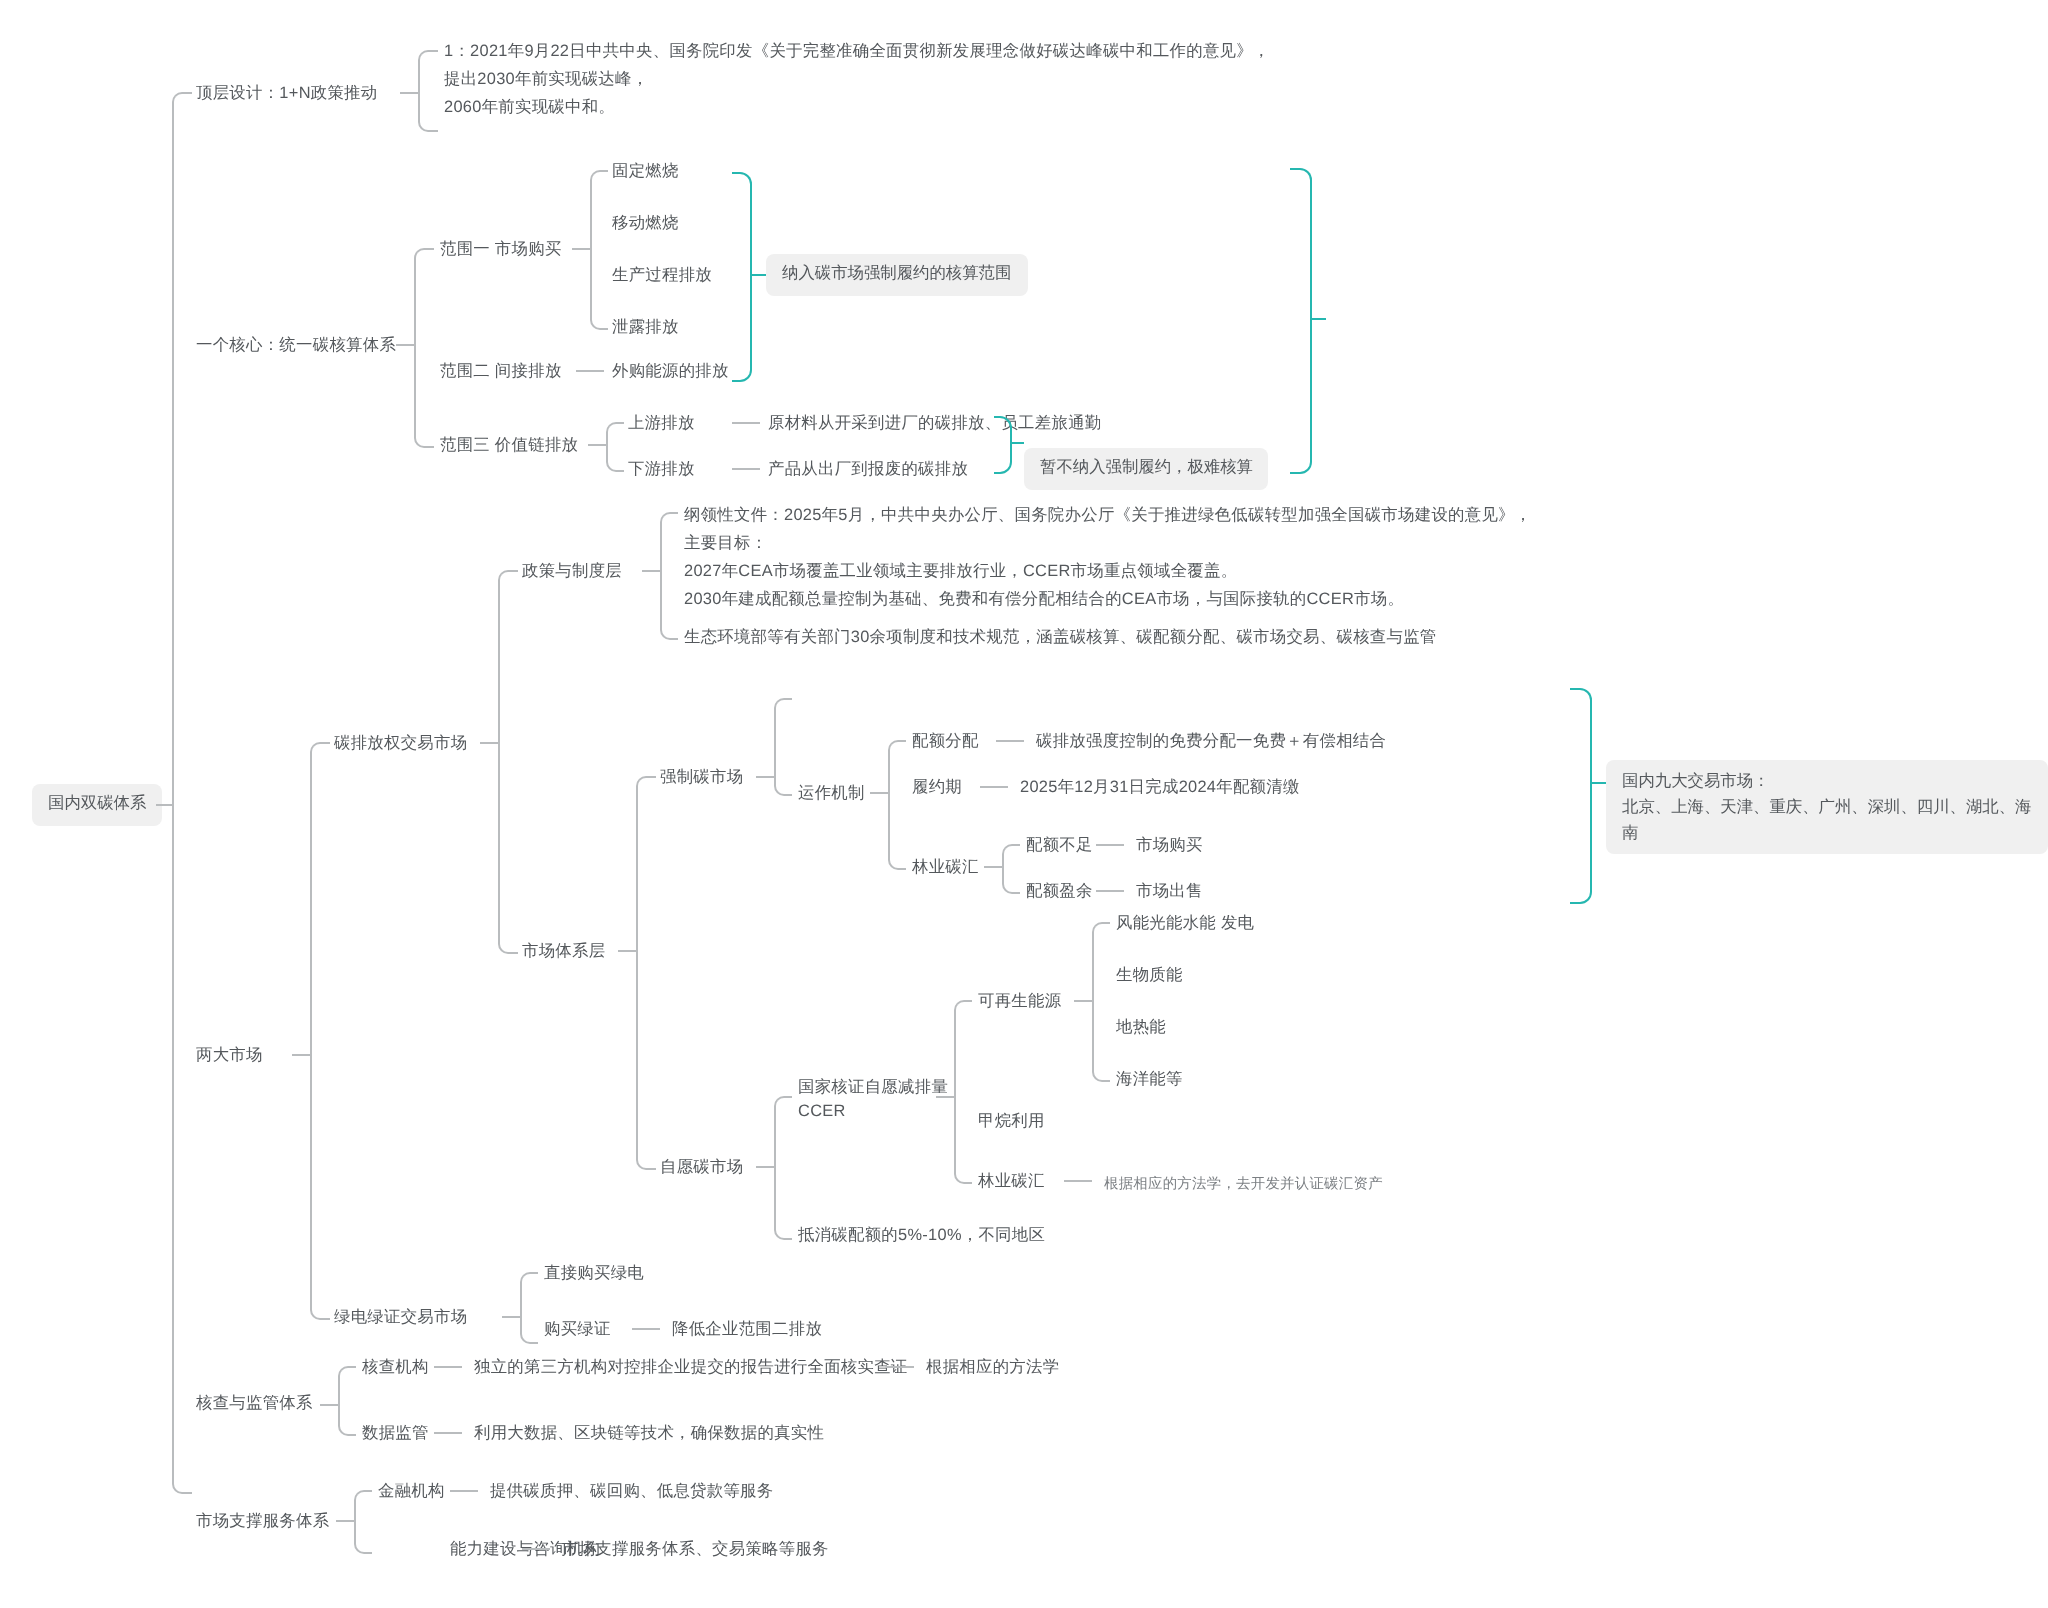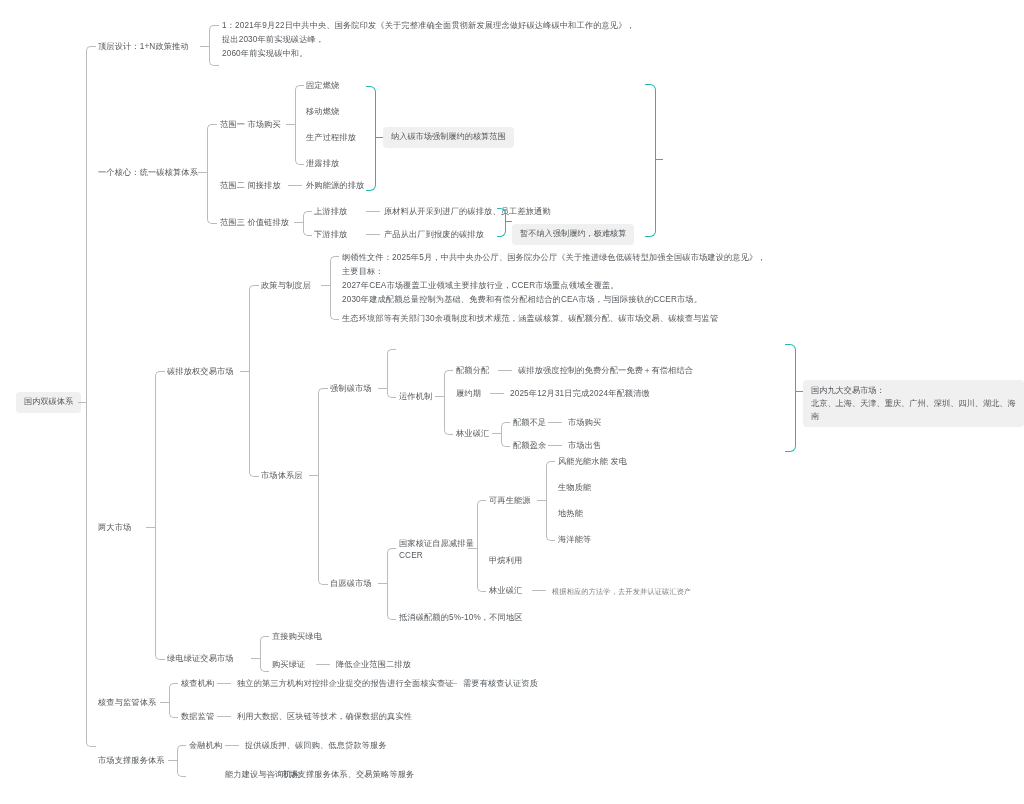--- a/index.html
+++ b/index.html
@@ -208,21 +208,21 @@
   <div class="node" style="left:336px;top:659px;">降低企业范围二排放</div>
 
   <div class="node" style="left:98px;top:697px;font-family:Liberation Mono, monospace;">核查与监管体系</div>
   <div class="hline" style="left:160px;top:702px;width:9px;"></div>
   <div class="brk" style="left:169px;top:683px;width:8px;height:33px;"></div>
 
   <div class="node" style="left:181px;top:678px;">核查机构</div>
   <div class="dash" style="left:217px;top:683px;width:14px;"></div>
   <div class="node" style="left:237px;top:678px;">独立的第三方机构对控排企业提交的报告进行全面核实查证</div>
   <div class="dash" style="left:443px;top:683px;width:14px;"></div>
-  <div class="node" style="left:463px;top:678px;">需要有核查认证资质</div>
+  <div class="node" style="left:463px;top:678px;">根据相应的方法学</div>
 
   <div class="node" style="left:181px;top:711px;">数据监管</div>
   <div class="dash" style="left:217px;top:716px;width:14px;"></div>
   <div class="node" style="left:237px;top:711px;">利用大数据、区块链等技术，确保数据的真实性</div>
 
   <div class="node" style="left:98px;top:755px;">市场支撑服务体系</div>
   <div class="hline" style="left:168px;top:760px;width:9px;"></div>
   <div class="brk" style="left:177px;top:745px;width:8px;height:30px;"></div>
 
   <div class="node" style="left:189px;top:740px;">金融机构</div>

